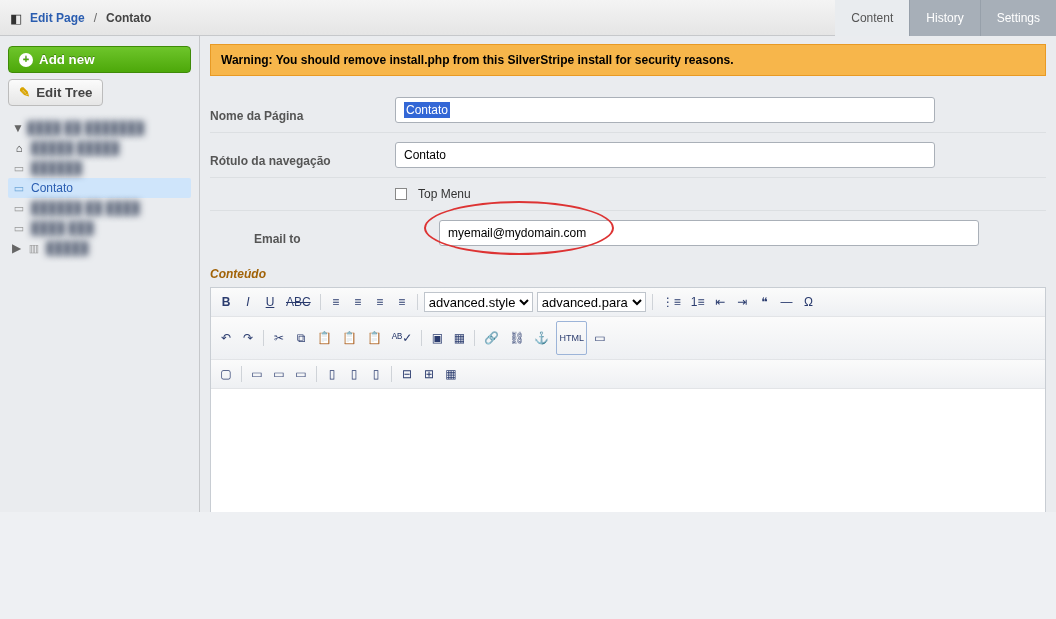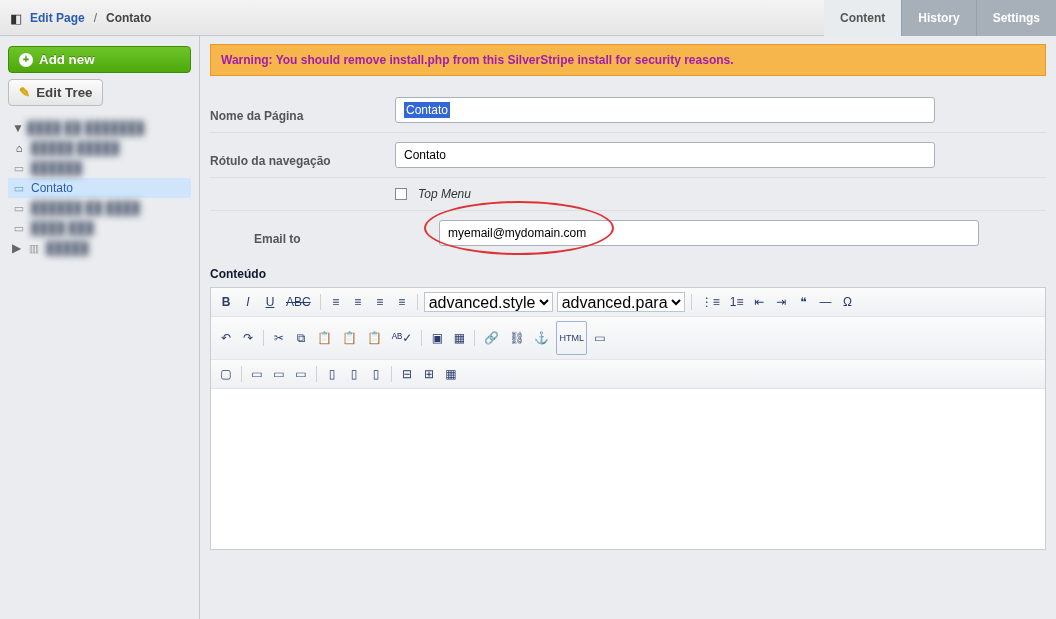--- a/index.html
+++ b/index.html
@@ -1,26 +1,26 @@
 <!DOCTYPE html>
 <html><head>
 <meta charset="utf-8">
 <style>
   html,body{margin:0;padding:0;font-family:Arial,Helvetica,sans-serif;font-size:12px;color:#333;background:#eef0f3;height:100%;}
   *{box-sizing:border-box;}
-  .app{display:flex;flex-direction:column;height:619px;width:1056px;background:#eef0f3;overflow:hidden;}
+  .app{display:flex;flex-direction:column;height:512px;width:1056px;background:#eef0f3;overflow:hidden;}
   .topbar{display:flex;align-items:stretch;height:36px;background:linear-gradient(#f4f4f4,#e5e5e5);border-bottom:1px solid #c6c8cb;}
   .crumb{display:flex;align-items:center;padding:0 10px;gap:6px;}
   .crumb-icon{width:14px;height:14px;display:inline-block;}
   .crumb-icon:before{content:"◧";font-size:13px;color:#333;}
   .crumb a{color:#2a5db0;font-weight:bold;text-decoration:none;}
   .crumb .sep{color:#666;padding:0 3px;}
   .crumb .page{color:#444;font-weight:bold;}
   .tabs{margin-left:auto;display:flex;}
-  .tab{padding:0 16px;display:flex;align-items:center;height:36px;cursor:pointer;color:#fff;font-weight:bold;}
+  .tab{padding:0 16px;display:flex;align-items:center;height:36px;cursor:pointer;color:#fff;font-weight:normal;}
   .tab.active{background:#e9ecef;color:#555;}
   .tab.inactive{background:#a7afb8;border-left:1px solid #97a0aa;}
   .body{display:flex;flex:1;min-height:0;}
   .sidebar{width:200px;border-right:1px solid #c6c8cb;background:#eaecef;padding:10px 8px;display:flex;flex-direction:column;gap:6px;}
   .btn{border-radius:4px;padding:5px 10px;font-weight:bold;cursor:pointer;display:inline-flex;align-items:center;gap:6px;border:1px solid;}
   .btn-green{background:linear-gradient(#6ec52b,#4da80a);color:#fff;border-color:#3f8b08;text-shadow:0 -1px 0 rgba(0,0,0,.3);}
   .btn-green .plus{background:#fff;color:#4da80a;border-radius:50%;width:14px;height:14px;display:flex;align-items:center;justify-content:center;font-size:11px;line-height:1;}
   .btn-grey{background:linear-gradient(#fbfbfb,#e6e6e6);color:#444;border-color:#bcbcbc;}
   .btn-grey .pencil{color:#d9a400;}
   .tree{margin-top:6px;font-size:12px;}
@@ -29,39 +29,39 @@
   .tree li{display:flex;align-items:center;gap:5px;padding:3px 4px;color:#2a5db0;cursor:pointer;border-radius:2px;}
   .tree li.sel{background:#cfe5fb;}
   .tree .arrow{color:#666;width:10px;display:inline-block;}
   .tree .ic{width:14px;height:14px;display:inline-flex;align-items:center;justify-content:center;font-size:11px;}
   .tree .ic-home:before{content:"⌂";color:#333;}
   .tree .ic-page:before{content:"▭";color:#999;}
   .tree .ic-page-b:before{content:"▭";color:#6fa7d8;}
   .tree .ic-folder:before{content:"▥";color:#999;}
   .blur{color:transparent;text-shadow:0 0 6px rgba(90,100,120,.9);}
   .main{flex:1;background:#eaecef;padding:8px 10px 0 10px;overflow:auto;}
-  .warn{background:#f7b64b;border:1px solid #e89a25;color:#a21caf;padding:8px 10px;font-weight:bold;margin-bottom:12px;}
+  .warn{background:#f7b64b;border:1px solid #e89a25;color:#000000;padding:8px 10px;font-weight:bold;margin-bottom:12px;}
   .form-row{display:flex;align-items:flex-end;padding:9px 0;border-bottom:1px solid #dcdfe2;}
   .form-row.last{border-bottom:none;}
   .form-label{width:185px;color:#555;font-weight:bold;}
   .form-field{flex:1;display:flex;align-items:center;gap:6px;}
-  .form-field.offset{margin-left:185px;font-style:italic;}
+  .form-field.offset{margin-left:185px;}
   .text-input{width:540px;height:26px;border:1px solid #aab0b8;border-radius:3px;padding:0 8px;font-size:12px;background:#fff;}
   .text-input.sel{background:#fff;}
   .text-input.sel .hl{background:#3367d6;color:#fff;padding:1px 2px;}
   .url-static{color:#777;letter-spacing:2px;}
   .mini-btn{border:1px solid #bcbcbc;border-radius:2px;background:linear-gradient(#fcfcfc,#e8e8e8);padding:2px 7px;font-size:11px;cursor:pointer;}
   .chk{width:12px;height:12px;border:1px solid #888;display:inline-block;background:#fff;vertical-align:middle;margin-right:5px;}
   .ring{position:absolute;width:190px;height:54px;border:2px solid #d33;border-radius:50%;pointer-events:none;}
-  .section-title{color:#0f172a;font-weight:bold;padding:12px 0 6px;}
+  .section-title{color:#a16207;font-weight:bold;padding:12px 0 6px;font-style:italic;}
   .editor{border:1px solid #c8cdd3;background:#fff;}
   .toolbar{display:flex;flex-wrap:wrap;align-items:center;padding:4px 6px;gap:4px;border-bottom:1px solid #e2e4e7;background:linear-gradient(#fbfbfb,#eef0f3);}
   .toolbar .tb{min-width:18px;height:20px;display:flex;align-items:center;justify-content:center;font-size:12px;color:#2a3b6e;cursor:pointer;padding:0 3px;border-radius:2px;}
   .toolbar .sep{width:1px;height:16px;background:#cfd3d8;margin:0 2px;}
-  .toolbar select{height:20px;font-size:16px;border:1px solid #bfc5cc;background:#fff;}
+  .toolbar select{height:20px;font-size:13px;border:1px solid #bfc5cc;background:#fff;}
   .editor-area{height:160px;background:#fff;}
   .bold{font-weight:bold;}
   .ital{font-style:italic;}
   .uline{text-decoration:underline;}
   .strike{text-decoration:line-through;}
 </style>
 </head>
 <body>
 
 <div class="app">

